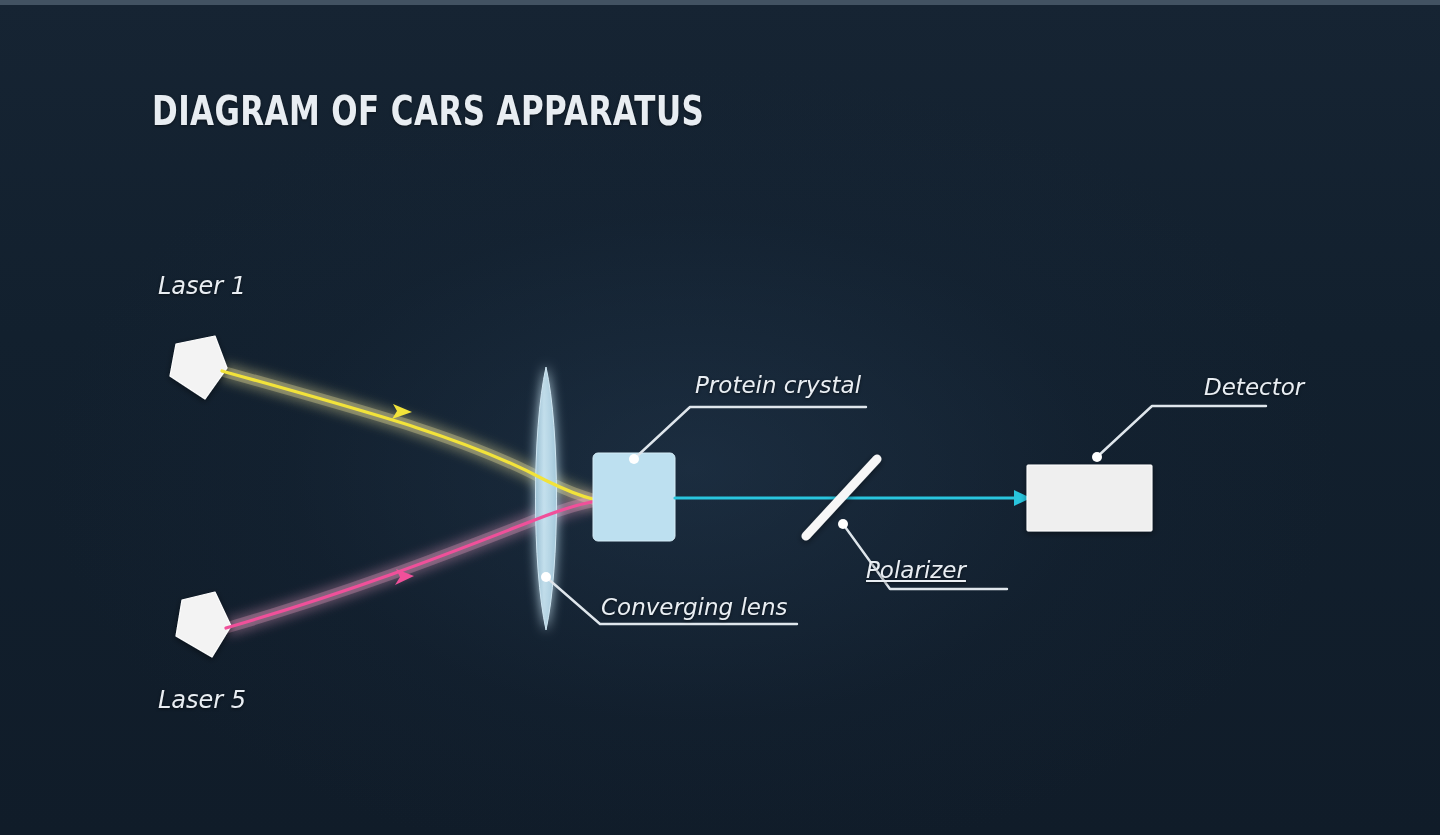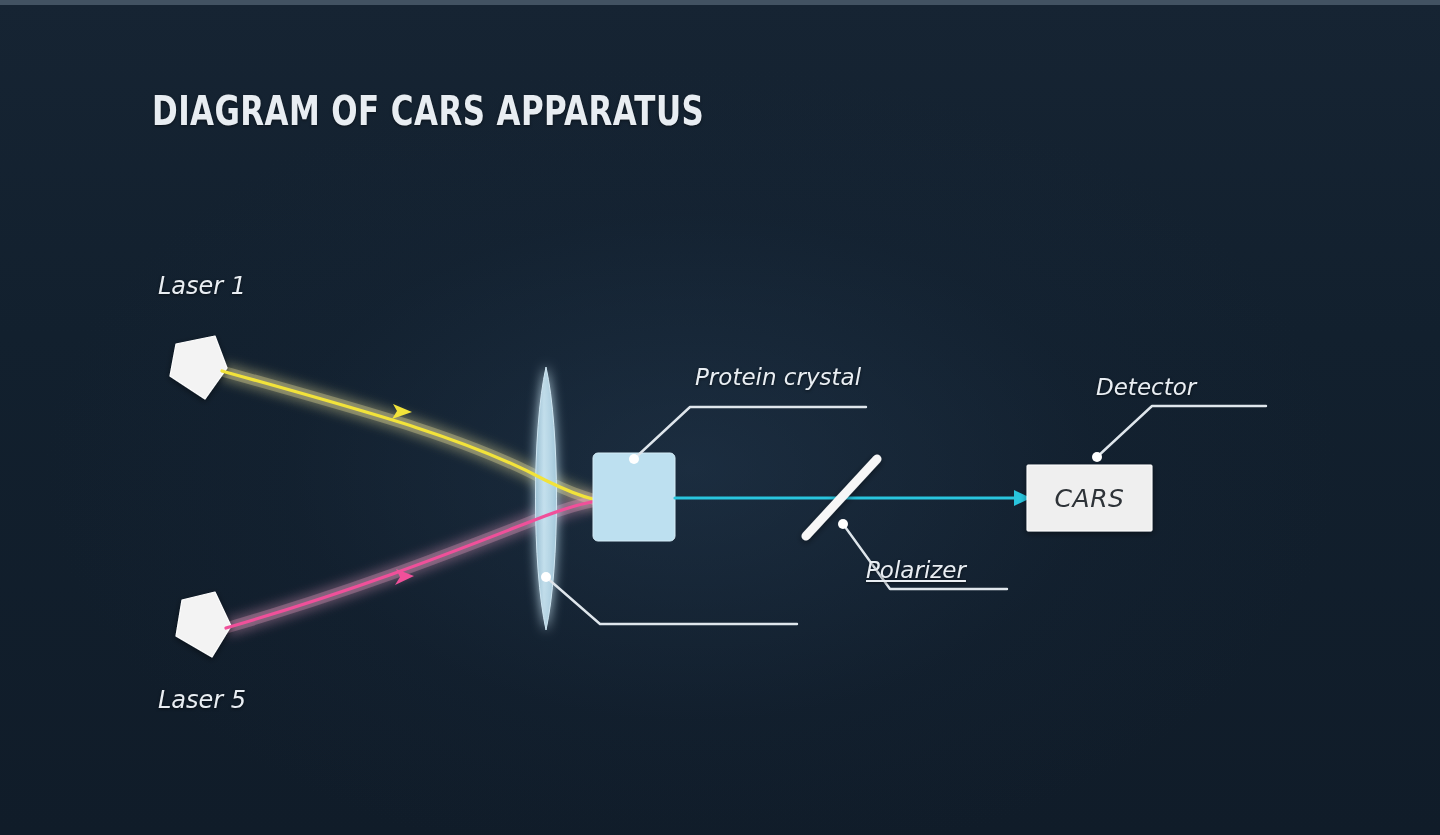--- a/index.html
+++ b/index.html
@@ -61,24 +61,24 @@
     position: absolute;
     font-family: "DejaVu Sans", "Liberation Sans", sans-serif;
     font-style: italic;
     font-size: 23px;
     color: #e9eef3;
     white-space: nowrap;
     text-shadow: 0 1px 3px rgba(0,0,0,.55);
   }
   #laser1-label { left: 158px; top: 272px; font-size: 24px; text-align: center; }
   #laser2-label { left: 158px; top: 686px; font-size: 24px; }
-  #crystal-label { left: 695px; top: 364px; }
+  #crystal-label { left: 695px; top: 372px; }
   #lens-label    { left: 601px; top: 594px; }
   #polarizer-label { left: 866px; top: 557px; text-decoration: underline; }
-  #detector-label  { left: 1096px; top: 374px; }
+  #detector-label  { left: 1204px; top: 374px; }
 
   #cars-text {
     position: absolute;
     left: 1027px;
     top: 465px;
     width: 125px;
     height: 66px;
     display: flex;
     align-items: center;
     justify-content: center;
@@ -207,18 +207,18 @@
       <g>
         <path d="M 1097 457 L 1152 406 L 1266 406"></path>
         <circle cx="1097" cy="457" r="5" fill="#ffffff" stroke="none"></circle>
       </g>
     </g>
   </svg>
 
   <div class="lbl" id="laser1-label">Laser 1</div>
   <div class="lbl" id="laser2-label">Laser 5</div>
   <div class="lbl" id="crystal-label">Protein crystal</div>
+  <div class="lbl" id="lens-label">Converging lens</div>
   <div class="lbl" id="polarizer-label">Polarizer</div>
   <div class="lbl" id="detector-label">Detector</div>
 
-  <div id="cars-text">CARS</div>
 
 </div>
 
 </body></html>

